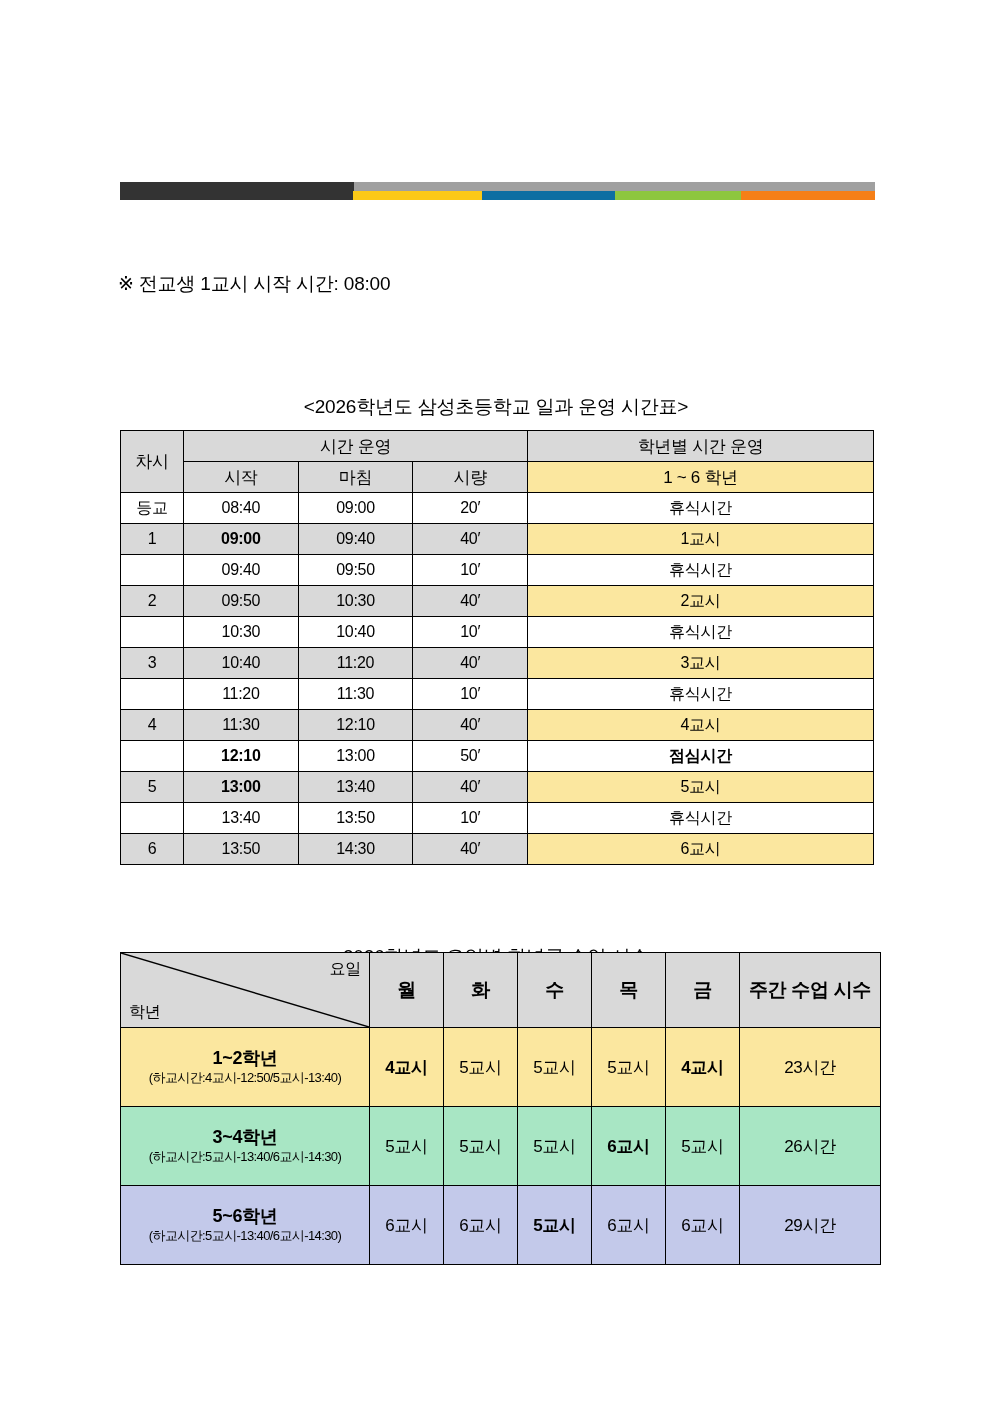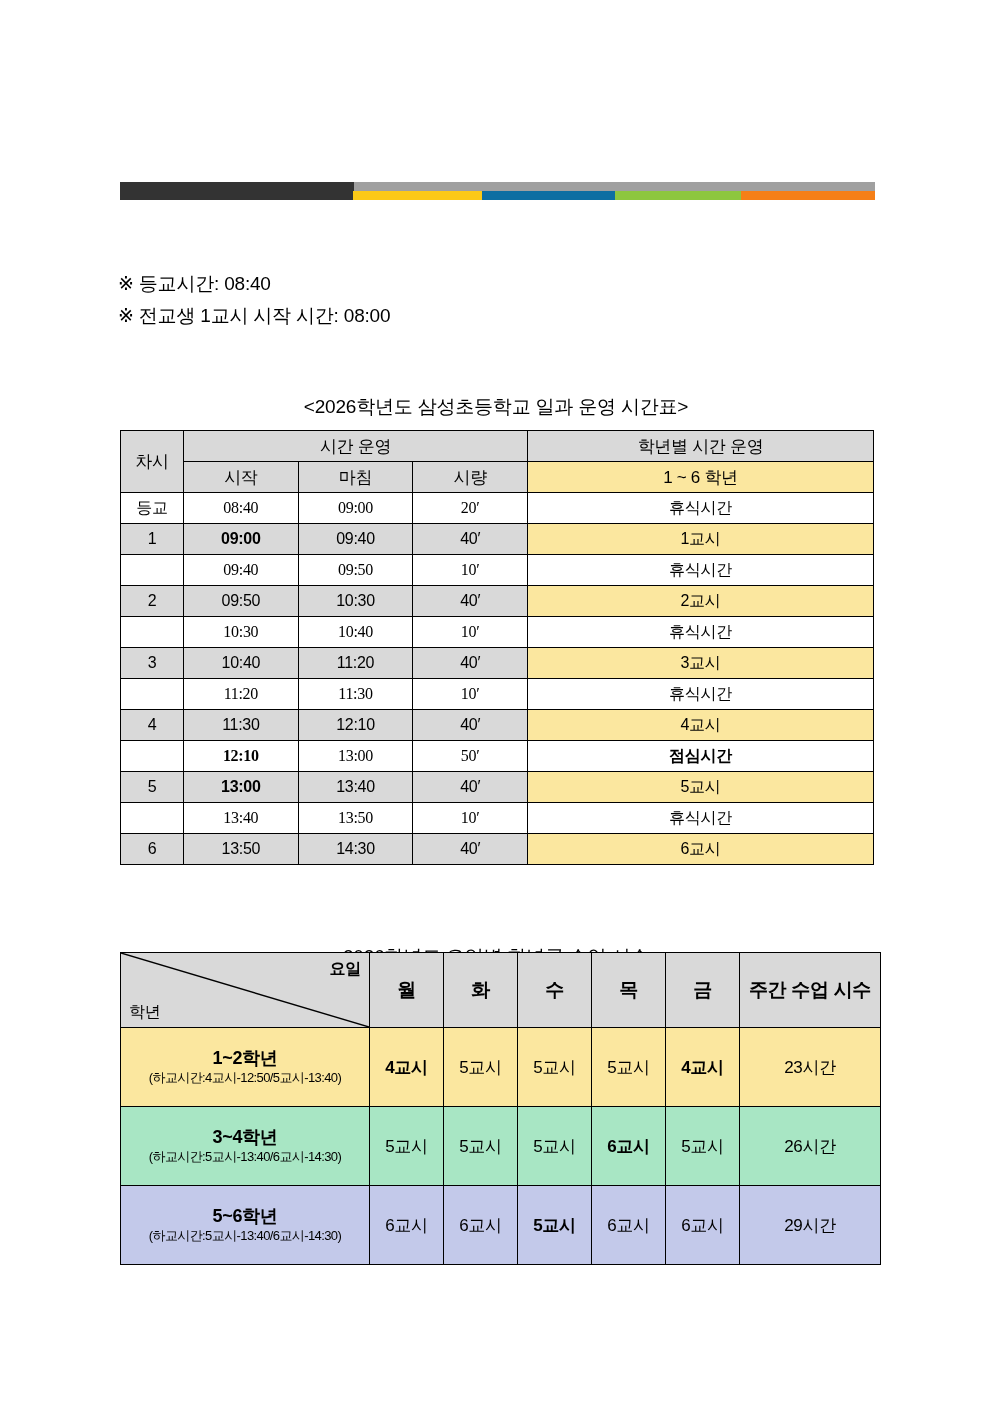--- a/index.html
+++ b/index.html
@@ -96,21 +96,21 @@
   #table-schedule th { height: 30px; background: #d9d9d9; font-size: 17px; }
   #table-schedule td { height: 30px; }
   #table-schedule .th-yellow { background: #fbe79f; }
   #table-schedule .c-period { width: 62px; }
   #table-schedule .c-start  { width: 115px; }
   #table-schedule .c-end    { width: 116px; }
   #table-schedule .c-dur    { width: 116px; }
   #table-schedule .c-act    { width: 345px; }
   .row-class td { background: #d9d9d9; }
   .row-class td.act { background: #fbe79f; }
-  .row-break td { background: #ffffff; font-family: Liberation Serif, serif; }
+  .row-break td { background: #ffffff; }
   .bold-cell { font-weight: bold; }
 
   
   #table-hours { top: 952px; }
   #table-hours td, #table-hours th { height: 46px; font-size: 17px; }
   #table-hours .corner {
     width: 248px;
     background: #d9d9d9;
     position: relative;
     padding: 0;
@@ -127,21 +127,21 @@
   .corner-diag {
     position: absolute;
     left: 0; top: 0;
     width: 100%; height: 100%;
   }
   .corner-col {
     position: absolute;
     right: 8px;
     top: 6px;
     font-size: 16px;
-    font-weight: bold;
+    font-weight: normal;
   }
   .corner-row {
     position: absolute;
     left: 8px;
     bottom: 4px;
     font-size: 16px;
     font-weight: normal;
   }
   .grade-cell {
     text-align: center;
@@ -170,21 +170,20 @@
   <div class="bar bar-bottom">
     <div class="seg-dark" style="width:30.8%"></div>
     <div class="seg-yellow" style="width:17.2%"></div>
     <div class="seg-blue" style="width:17.6%"></div>
     <div class="seg-green" style="width:16.6%"></div>
     <div class="seg-orange" style="width:17.8%"></div>
   </div>
 </div>
 
 <div class="notes">
-  <div class="note-line">※ 등교시간: 08:40</div>
   <div class="note-line">※ 전교생 1교시 시작 시간: 08:00</div>
 </div>
 
 <div class="section-title" id="title-table1">&lt;2026학년도 삼성초등학교 일과 운영 시간표&gt;</div>
 
 <table id="table-schedule">
   <thead>
     <tr>
       <th class="c-period" rowspan="2">차시</th>
       <th colspan="3">시간 운영</th>

